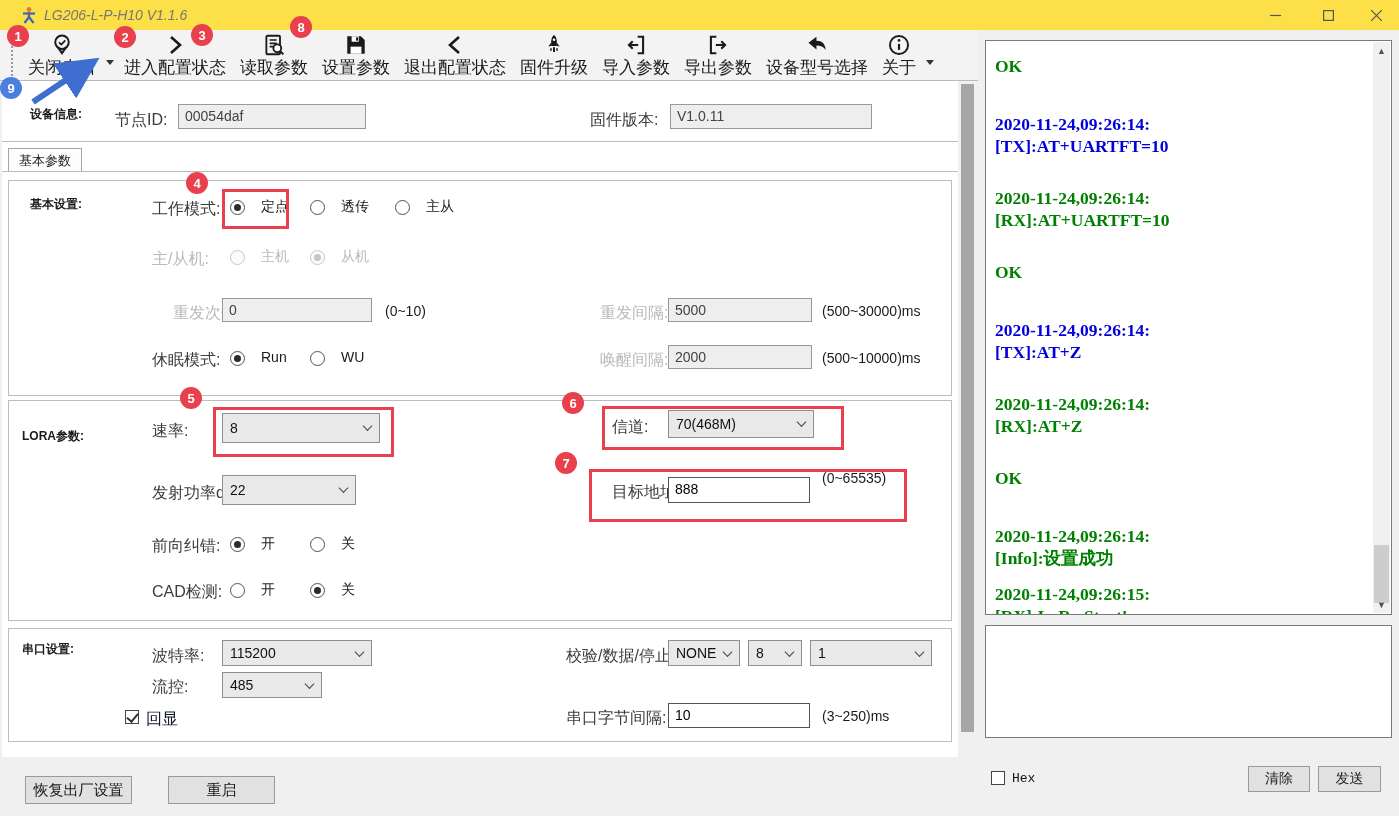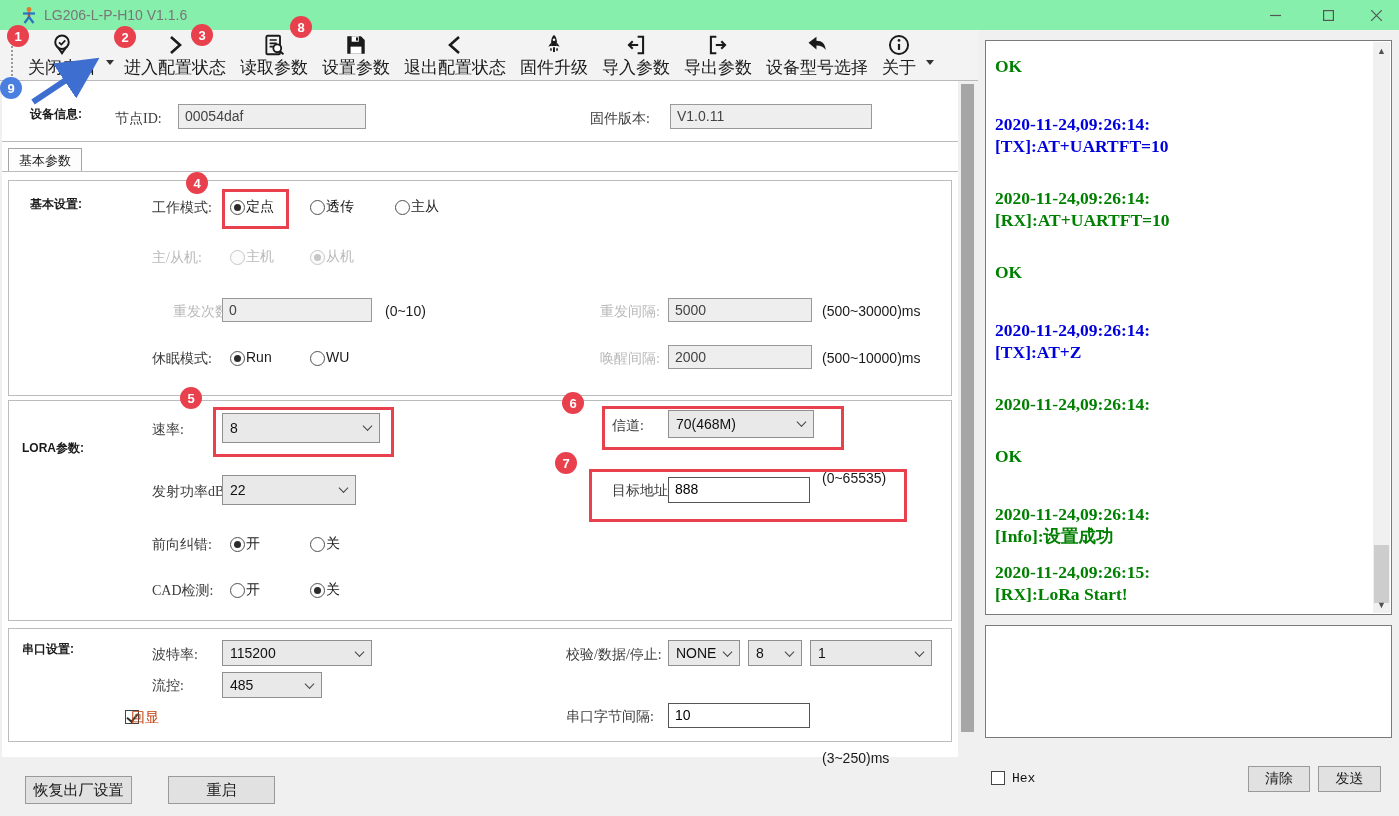--- a/index.html
+++ b/index.html
@@ -1,21 +1,21 @@
 <!DOCTYPE html>
 <html><head>
 <meta charset="utf-8">
 <style>
   html,body{margin:0;padding:0;}
   #app{position:relative;width:1399px;height:816px;background:#f0f0f0;
        font-family:"Liberation Sans",sans-serif;color:#1a1a1a;overflow:hidden;}
   .abs{position:absolute;}
 
   
-  .titlebar{position:absolute;left:0;top:0;width:1399px;height:30px;background:#86efac;}
+  .titlebar{position:absolute;left:0;top:0;width:1399px;height:30px;background:#fde047;font-style:italic;}
   .titlebar .title{position:absolute;left:44px;top:7px;font-size:14px;color:#777;}
   .appicon{position:absolute;left:20px;top:6px;width:18px;height:18px;}
   .wbtn{position:absolute;top:0;width:46px;height:30px;display:flex;align-items:center;justify-content:center;}
 
   
   .toolbar{position:absolute;left:0;top:30px;width:978px;height:51px;background:#f3f3f3;
            border-bottom:1px solid #b9b9b9;display:flex;align-items:stretch;padding-left:6px;box-sizing:border-box;}
   .grip{width:3px;margin:4px 5px;border-left:2px dotted #9a9a9a;}
   .tb-item{display:flex;flex-direction:column;align-items:center;justify-content:flex-start;
            padding:2px 7px 0 7px;cursor:default;}
@@ -23,39 +23,39 @@
   .tb-item .tlabel{font-size:17px;line-height:20px;white-space:nowrap;}
   .tb-caret{display:flex;align-items:center;padding:0 3px;margin-top:14px;}
   .caret{width:0;height:0;border-left:4px solid transparent;border-right:4px solid transparent;border-top:5px solid #333;}
 
   
   .content{position:absolute;left:2px;top:81px;width:956px;height:676px;background:#fff;}
   .lscroll{position:absolute;left:959px;top:81px;width:17px;height:676px;background:#f0f0f0;}
   .lscroll .thumb{position:absolute;left:2px;top:3px;width:13px;height:648px;background:#a6a6a6;}
 
   .sec-label{font-size:12px;font-weight:bold;}
-  .flabel{font-size:14px;color:#3c3c3c;font-family:Liberation Serif, serif;}
+  .flabel{font-size:16px;color:#3c3c3c;}
   .flabel.dis{color:#b9b9b9;}
   .range{font-size:14px;color:#1a1a1a;}
 
   .tinput{position:absolute;box-sizing:border-box;font-size:14px;padding:3px 6px;
           background:#eee;border:1px solid #999;color:#444;}
   .tinput.white{background:#fff;border:1px solid #555;color:#000;}
 
   .combo{position:absolute;box-sizing:border-box;background:#e9e9e9;border:1px solid #8f8f8f;
          font-size:14px;display:flex;align-items:center;padding:0 22px 0 7px;color:#111;}
   .combo::after{content:"";position:absolute;right:8px;top:40%;width:6px;height:6px;
          border-right:1.6px solid #444;border-bottom:1.6px solid #444;transform:translateY(-35%) rotate(45deg);}
 
   .radio{width:15px;height:15px;border:1px solid #505050;border-radius:50%;background:#fff;
          display:inline-block;position:relative;box-sizing:border-box;vertical-align:-3px;}
   .radio.checked::after{content:"";position:absolute;left:3px;top:3px;right:3px;bottom:3px;background:#2b2b2b;border-radius:50%;}
   .radio.dis{border-color:#c6c6c6;background:#fbfbfb;}
   .radio.dis.checked::after{background:#c6c6c6;}
-  .rlabel{font-size:14px;margin-left:1px;vertical-align:1px;}
+  .rlabel{font-size:14px;margin-left:16px;vertical-align:1px;}
   .rlabel.dis{color:#b9b9b9;}
 
   .checkbox{position:absolute;width:14px;height:14px;border:1px solid #444;background:#fff;box-sizing:border-box;}
   .checkbox.checked::after{content:"";position:absolute;left:3px;top:0px;width:5px;height:9px;
          border:solid #333;border-width:0 2px 2px 0;transform:rotate(40deg);}
 
   .group{position:absolute;border:1px solid #bcbcbc;background:#fff;box-sizing:border-box;}
   .hline{position:absolute;background:#bcbcbc;height:1px;}
 
   .tab{position:absolute;left:8px;top:148px;height:24px;padding:0 10px;background:#fdfdfd;
@@ -275,21 +275,21 @@
   <span class="abs range" style="left:822px;top:303px;">(500~30000)ms</span>
 
   <span class="abs flabel" style="left:152px;top:350px;">休眠模式:</span>
   <span class="abs" style="left:230px;top:349px;"><span class="radio checked"></span><span class="rlabel">Run</span></span>
   <span class="abs" style="left:310px;top:349px;"><span class="radio"></span><span class="rlabel">WU</span></span>
   <span class="abs flabel dis" style="left:600px;top:350px;">唤醒间隔:</span>
   <div class="abs tinput" style="left:668px;top:345px;width:144px;height:24px;">2000</div>
   <span class="abs range" style="left:822px;top:350px;">(500~10000)ms</span>
 
   <div class="group" style="left:8px;top:400px;width:944px;height:221px;"></div>
-  <span class="abs sec-label" style="left:22px;top:440px;">LORA参数:</span>
+  <span class="abs sec-label" style="left:22px;top:428px;">LORA参数:</span>
   <span class="abs flabel" style="left:152px;top:421px;">速率:</span>
   <div class="abs combo" style="left:222px;top:413px;width:158px;height:30px;">
       <span>8</span>
     </div>
   <span class="abs flabel" style="left:612px;top:417px;">信道:</span>
   <div class="abs combo" style="left:668px;top:410px;width:146px;height:28px;">
       <span>70(468M)</span>
     </div>
 
   <span class="abs flabel" style="left:152px;top:483px;">发射功率dBm:</span>
@@ -324,24 +324,24 @@
   <div class="abs combo" style="left:810px;top:640px;width:122px;height:26px;">
       <span>1</span>
     </div>
 
   <span class="abs flabel" style="left:152px;top:677px;">流控:</span>
   <div class="abs combo" style="left:222px;top:672px;width:100px;height:26px;">
       <span>485</span>
     </div>
 
   <span class="checkbox checked" style="left:125px;top:710px;"></span>
-  <span class="abs flabel" style="left:131px;top:709px;color:#c2410c;">回显</span>
+  <span class="abs flabel" style="left:146px;top:709px;color:#0f172a;">回显</span>
   <span class="abs flabel" style="left:566px;top:708px;">串口字节间隔:</span>
   <div class="abs tinput white" style="left:668px;top:703px;width:142px;height:25px;">10</div>
-  <span class="abs range" style="left:822px;top:750px;">(3~250)ms</span>
+  <span class="abs range" style="left:822px;top:708px;">(3~250)ms</span>
 
   <div class="pushbtn" style="left:25px;top:776px;width:107px;height:28px;">恢复出厂设置</div>
   <div class="pushbtn" style="left:168px;top:776px;width:107px;height:28px;">重启</div>
 
   <div class="logbox">
     <div class="loginner">
       <div class="log-entry single" data-color="green">
           <div>OK</div>
         </div>
       <div class="log-entry" data-color="blue">
@@ -354,20 +354,21 @@
         </div>
       <div class="log-entry single" data-color="green">
           <div>OK</div>
         </div>
       <div class="log-entry" data-color="blue">
           <div>2020-11-24,09:26:14:</div>
           <div>[TX]:AT+Z</div>
         </div>
       <div class="log-entry" data-color="green">
           <div>2020-11-24,09:26:14:</div>
+          <div>[RX]:AT+Z</div>
         </div>
       <div class="log-entry single" data-color="green">
           <div>OK</div>
         </div>
       <div class="log-entry tight" data-color="green">
           <div>2020-11-24,09:26:14:</div>
           <div>[Info]:设置成功</div>
         </div>
       <div class="log-entry" data-color="green">
           <div>2020-11-24,09:26:15:</div>

